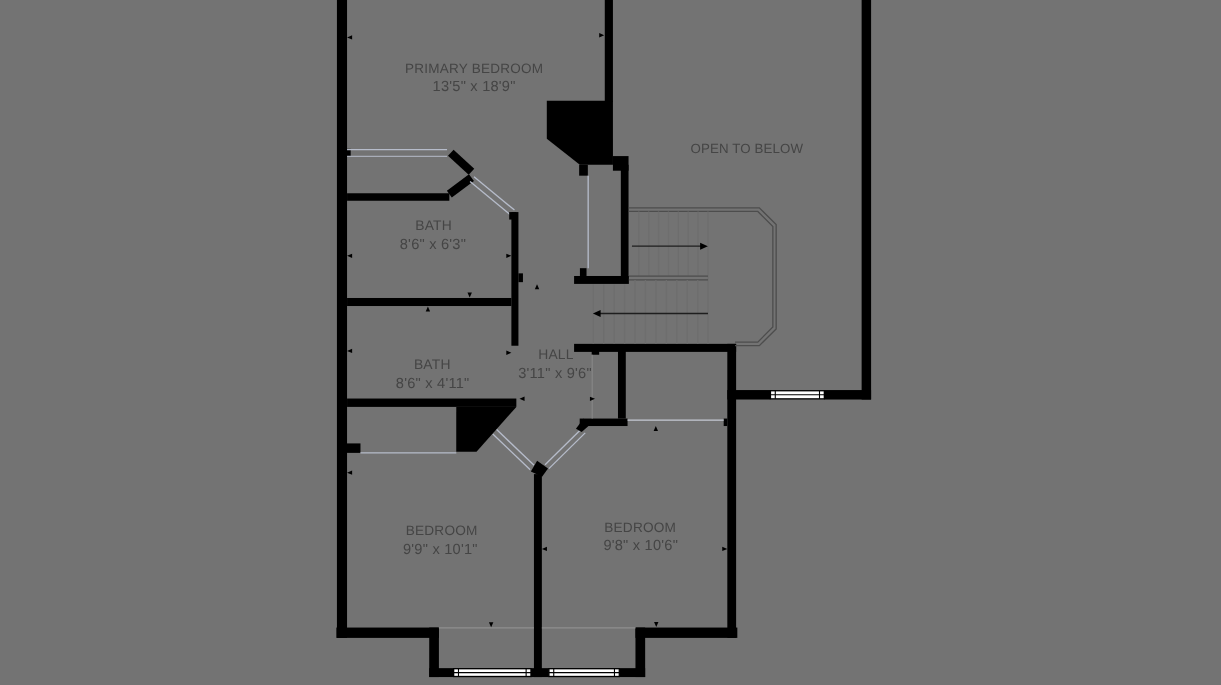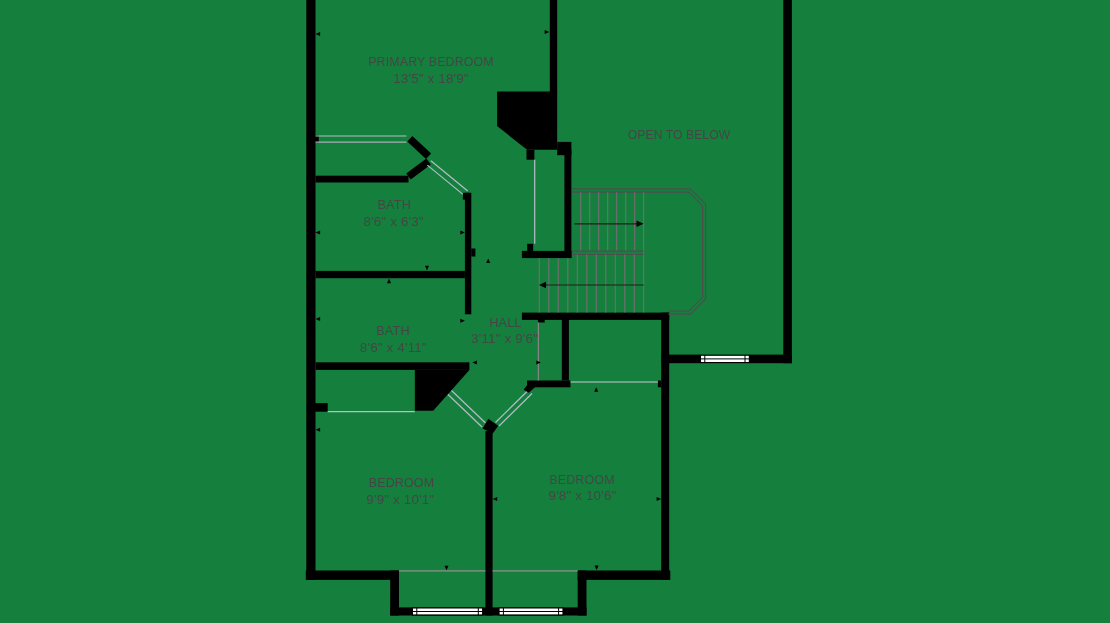--- a/index.html
+++ b/index.html
@@ -1,16 +1,16 @@
 <!DOCTYPE html>
 <html><head>
 <meta charset="utf-8">
 <style>
   html,body{margin:0;padding:0;background:#ffffff;}
-  .page{position:relative;width:1110px;height:623px;background:#15803d;overflow:hidden;}
+  .page{position:relative;width:1110px;height:623px;background:#737373;overflow:hidden;}
   svg{position:absolute;left:0;top:0;filter:blur(0.6px);}
   text{font-family:"Liberation Sans", sans-serif;fill:#454545;}
 </style>
 </head>
 <body>
 
 <div class="page">
 <svg width="1110" height="623" viewBox="0 0 1110 623">
 <g>
 

